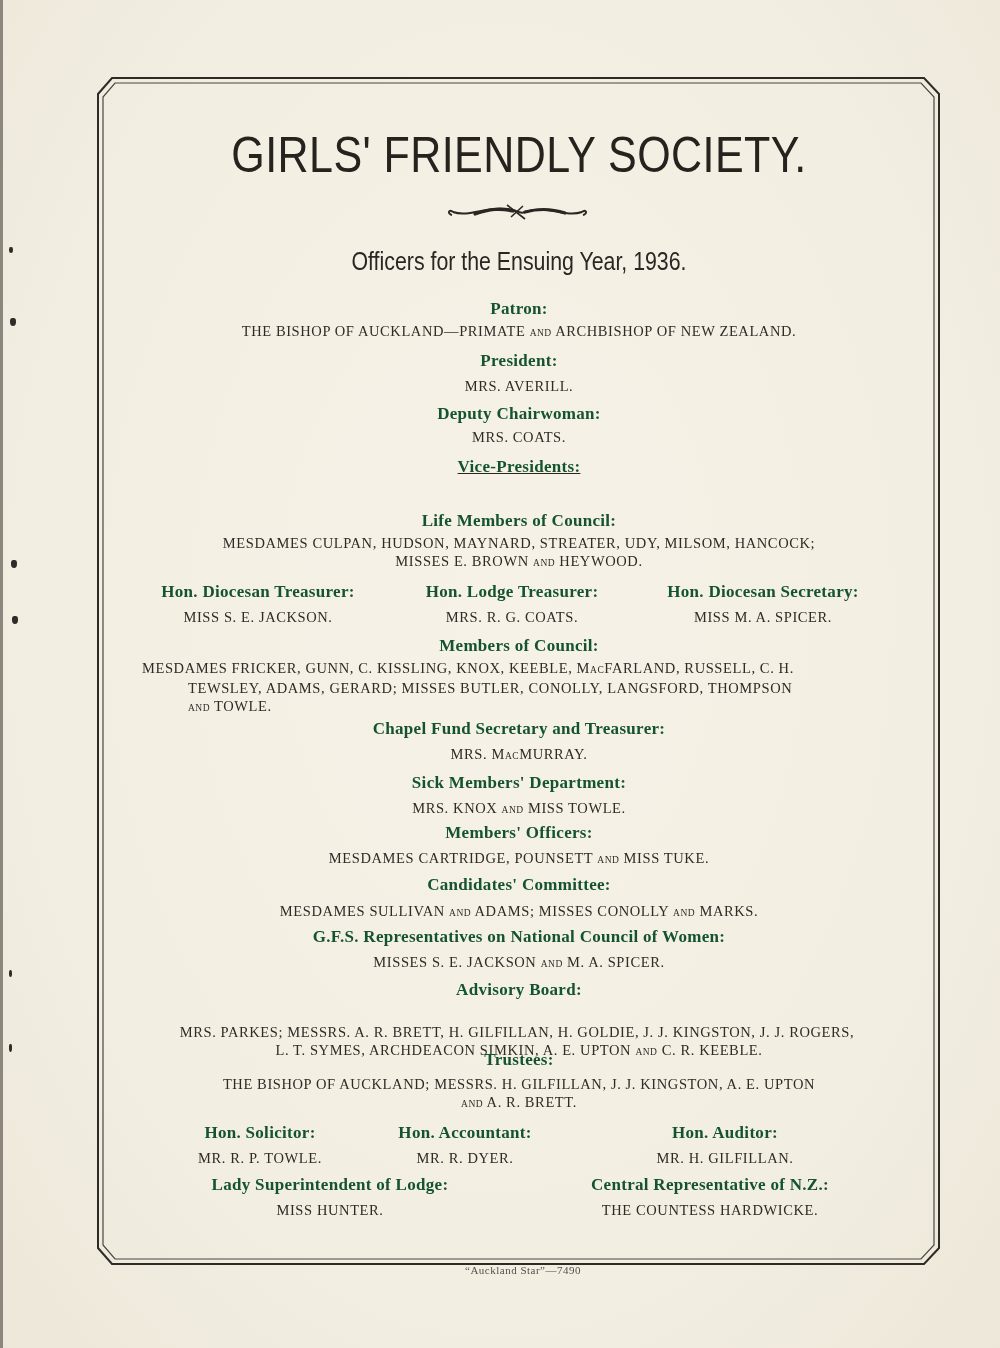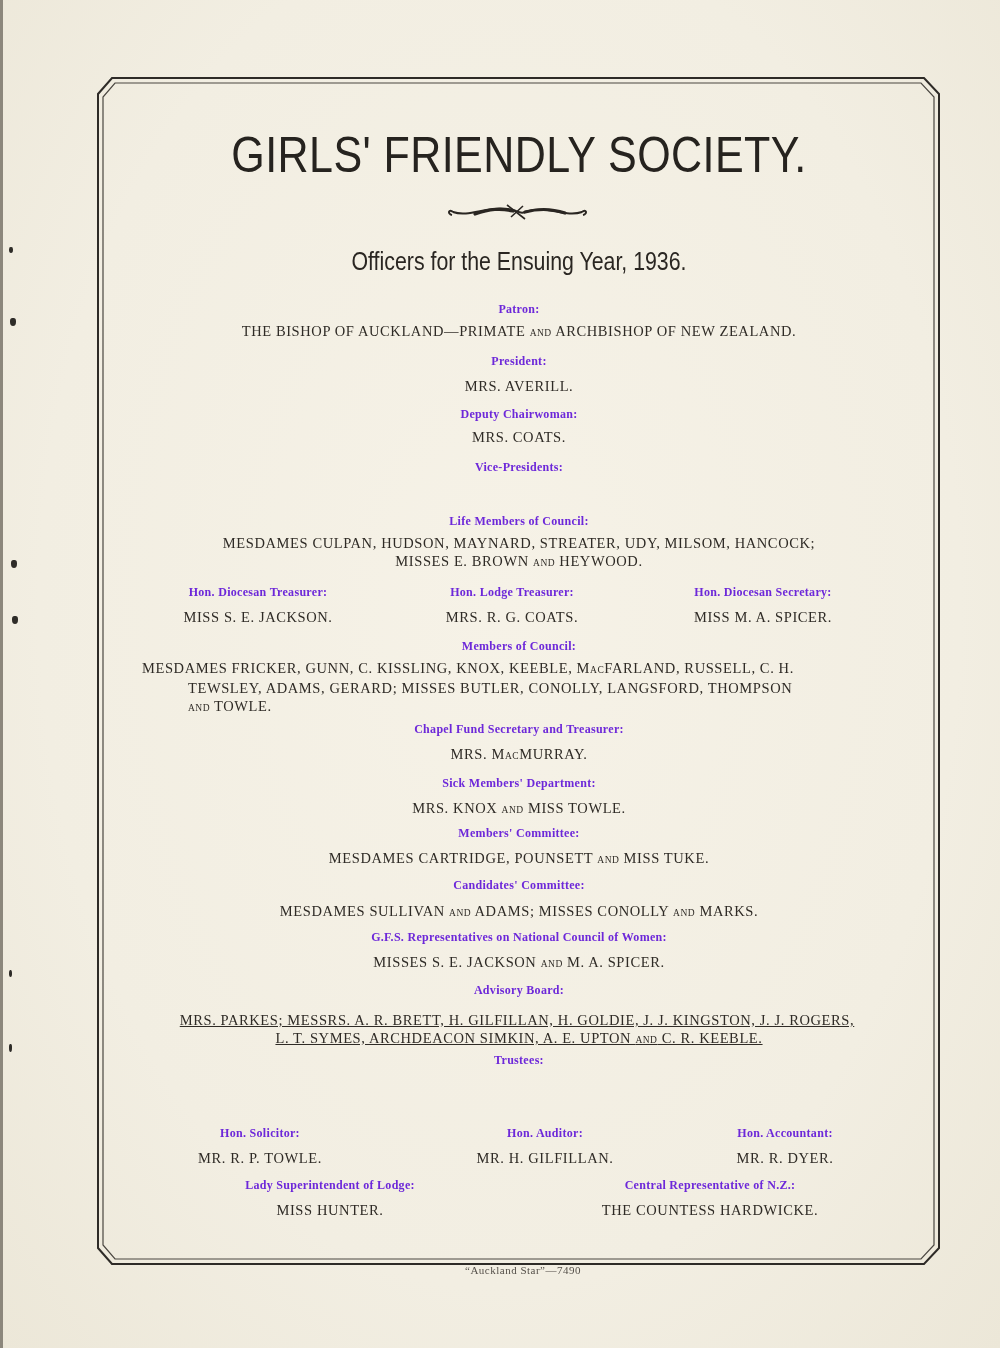--- a/index.html
+++ b/index.html
@@ -42,22 +42,22 @@
     position: absolute; left: 335px; top: 122px; width: 145px; height: 24px;
   }
   .subtitle {
     position: absolute; left: 0; width: 818px; top: 168px;
     font-family: "Liberation Sans", sans-serif;
     font-size: 26px; color: #2a2622;
     transform: scaleX(0.82); transform-origin: center;
   }
   .block { position: absolute; left: 0; width: 818px; }
   .label {
-    font-weight: bold; font-size: 12px; letter-spacing: 0.3px;
-    color: #6d28d9; line-height: 18px;
+    font-weight: bold; font-size: 17px; letter-spacing: 0.3px;
+    color: #14532d; line-height: 18px;
   }
   .names {
     font-size: 14.5px; letter-spacing: 0.6px; color: #2f2b26;
     line-height: 18px; margin-top: 7px;
   }
   .sc { font-size: 9.5px; letter-spacing: 0.5px; }
   .cols { display: flex; position: absolute; }
   .col { text-align: center; }
   .footer-credit {
     position: absolute; left: 0; width: 1000px; top: 1264px;
@@ -105,21 +105,21 @@
   <div class="block" style="top:274px;">
     <div class="label">President:</div>
     <div class="names">MRS. AVERILL.</div>
   </div>
 
   <div class="block" style="top:327px;">
     <div class="label">Deputy Chairwoman:</div>
     <div class="names" style="margin-top:5px;">MRS. COATS.</div>
   </div>
 
-  <div class="block" style="top:380px;">
+  <div class="block" style="top:380px;text-decoration:underline;">
     <div class="label">Vice-Presidents:</div>
   </div>
 
   <div class="block" style="top:434px;">
     <div class="label">Life Members of Council:</div>
     <div class="names" style="margin-top:4px;">
       <div>MESDAMES CULPAN, HUDSON, MAYNARD, STREATER, UDY, MILSOM, HANCOCK;</div>
       <div><span>MISSES E. BROWN </span><span class="sc">AND</span><span> HEYWOOD.</span></div>
     </div>
   </div>
@@ -152,58 +152,62 @@
     <div class="label">Chapel Fund Secretary and Treasurer:</div>
     <div class="names"><span>MRS. M</span><span class="sc">AC</span><span>MURRAY.</span></div>
   </div>
 
   <div class="block" style="top:696px;">
     <div class="label">Sick Members' Department:</div>
     <div class="names"><span>MRS. KNOX </span><span class="sc">AND</span><span> MISS TOWLE.</span></div>
   </div>
 
   <div class="block" style="top:746px;">
-    <div class="label">Members' Committee:</div>
+    <div class="label">Members' Officers:</div>
     <div class="names"><span>MESDAMES CARTRIDGE, POUNSETT </span><span class="sc">AND</span><span> MISS TUKE.</span></div>
   </div>
 
   <div class="block" style="top:798px;">
     <div class="label">Candidates' Committee:</div>
     <div class="names" style="margin-top:8px;"><span>MESDAMES SULLIVAN </span><span class="sc">AND</span><span> ADAMS; MISSES CONOLLY </span><span class="sc">AND</span><span> MARKS.</span></div>
   </div>
 
   <div class="block" style="top:850px;">
     <div class="label">G.F.S. Representatives on National Council of Women:</div>
     <div class="names"><span>MISSES S. E. JACKSON </span><span class="sc">AND</span><span> M. A. SPICER.</span></div>
   </div>
 
   <div class="block" style="top:903px;">
     <div class="label">Advisory Board:</div>
-    <div class="names" style="margin-top:12px;text-decoration:underline;">
+    <div class="names" style="margin-top:24px;">
       <div style="white-space:nowrap;margin-left:-4px;">MRS. PARKES; MESSRS. A. R. BRETT, H. GILFILLAN, H. GOLDIE, J. J. KINGSTON, J. J. ROGERS,</div>
       <div><span>L. T. SYMES, ARCHDEACON SIMKIN, A. E. UPTON </span><span class="sc">AND</span><span> C. R. KEEBLE.</span></div>
     </div>
   </div>
 
   <div class="block" style="top:973px;">
     <div class="label">Trustees:</div>
+    <div class="names" style="margin-top:6px;">
+      <div>THE BISHOP OF AUCKLAND; MESSRS. H. GILFILLAN, J. J. KINGSTON, A. E. UPTON</div>
+      <div><span class="sc">AND</span><span> A. R. BRETT.</span></div>
+    </div>
   </div>
 
   <div class="cols" style="top:1046px;left:40px;width:720px;">
     <div class="col" style="width:220px;">
       <div class="label">Hon. Solicitor:</div>
       <div class="names">MR. R. P. TOWLE.</div>
     </div>
+    <div class="col" style="width:170px;margin-left:10px;">
+      <div class="label">Hon. Accountant:</div>
+      <div class="names">MR. R. DYER.</div>
+    </div>
     <div class="col" style="width:290px;margin-left:30px;">
       <div class="label">Hon. Auditor:</div>
       <div class="names">MR. H. GILFILLAN.</div>
-    </div>
-    <div class="col" style="width:170px;margin-left:10px;">
-      <div class="label">Hon. Accountant:</div>
-      <div class="names">MR. R. DYER.</div>
     </div>
   </div>
 
   <div class="cols" style="top:1098px;left:70px;width:680px;">
     <div class="col" style="width:300px;">
       <div class="label">Lady Superintendent of Lodge:</div>
       <div class="names">MISS HUNTER.</div>
     </div>
     <div class="col" style="width:300px;margin-left:80px;">
       <div class="label">Central Representative of N.Z.:</div>

